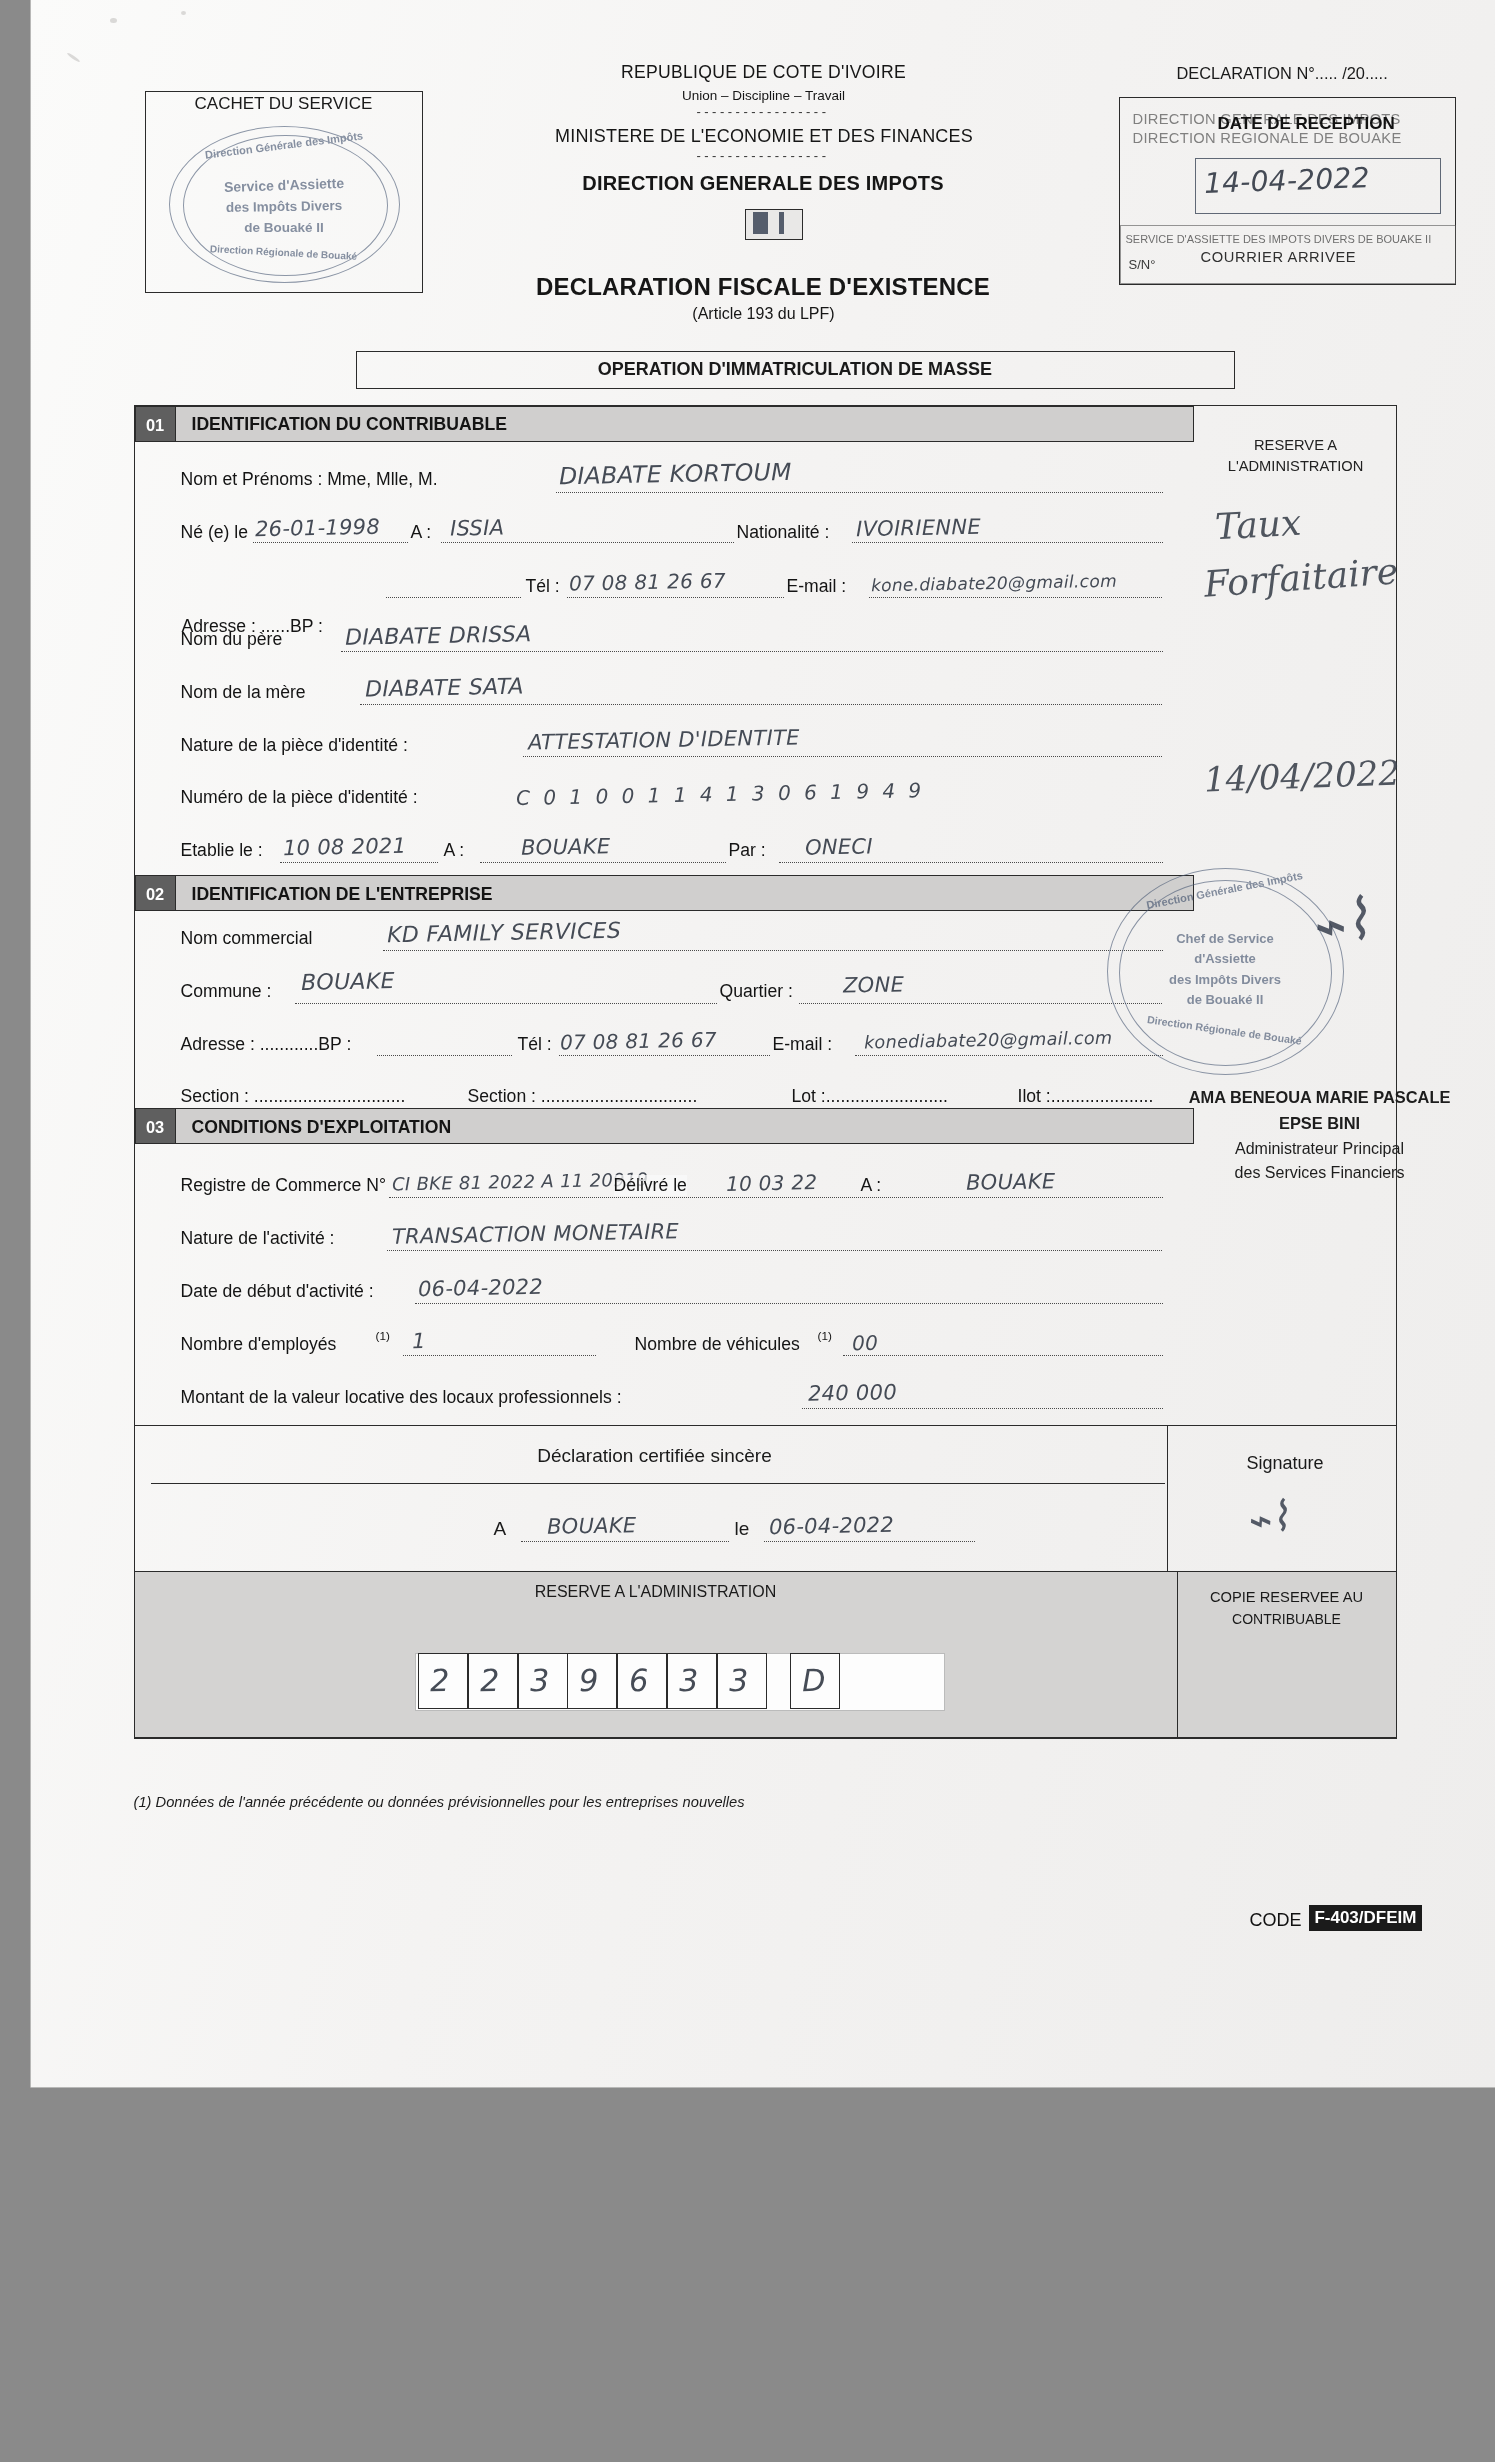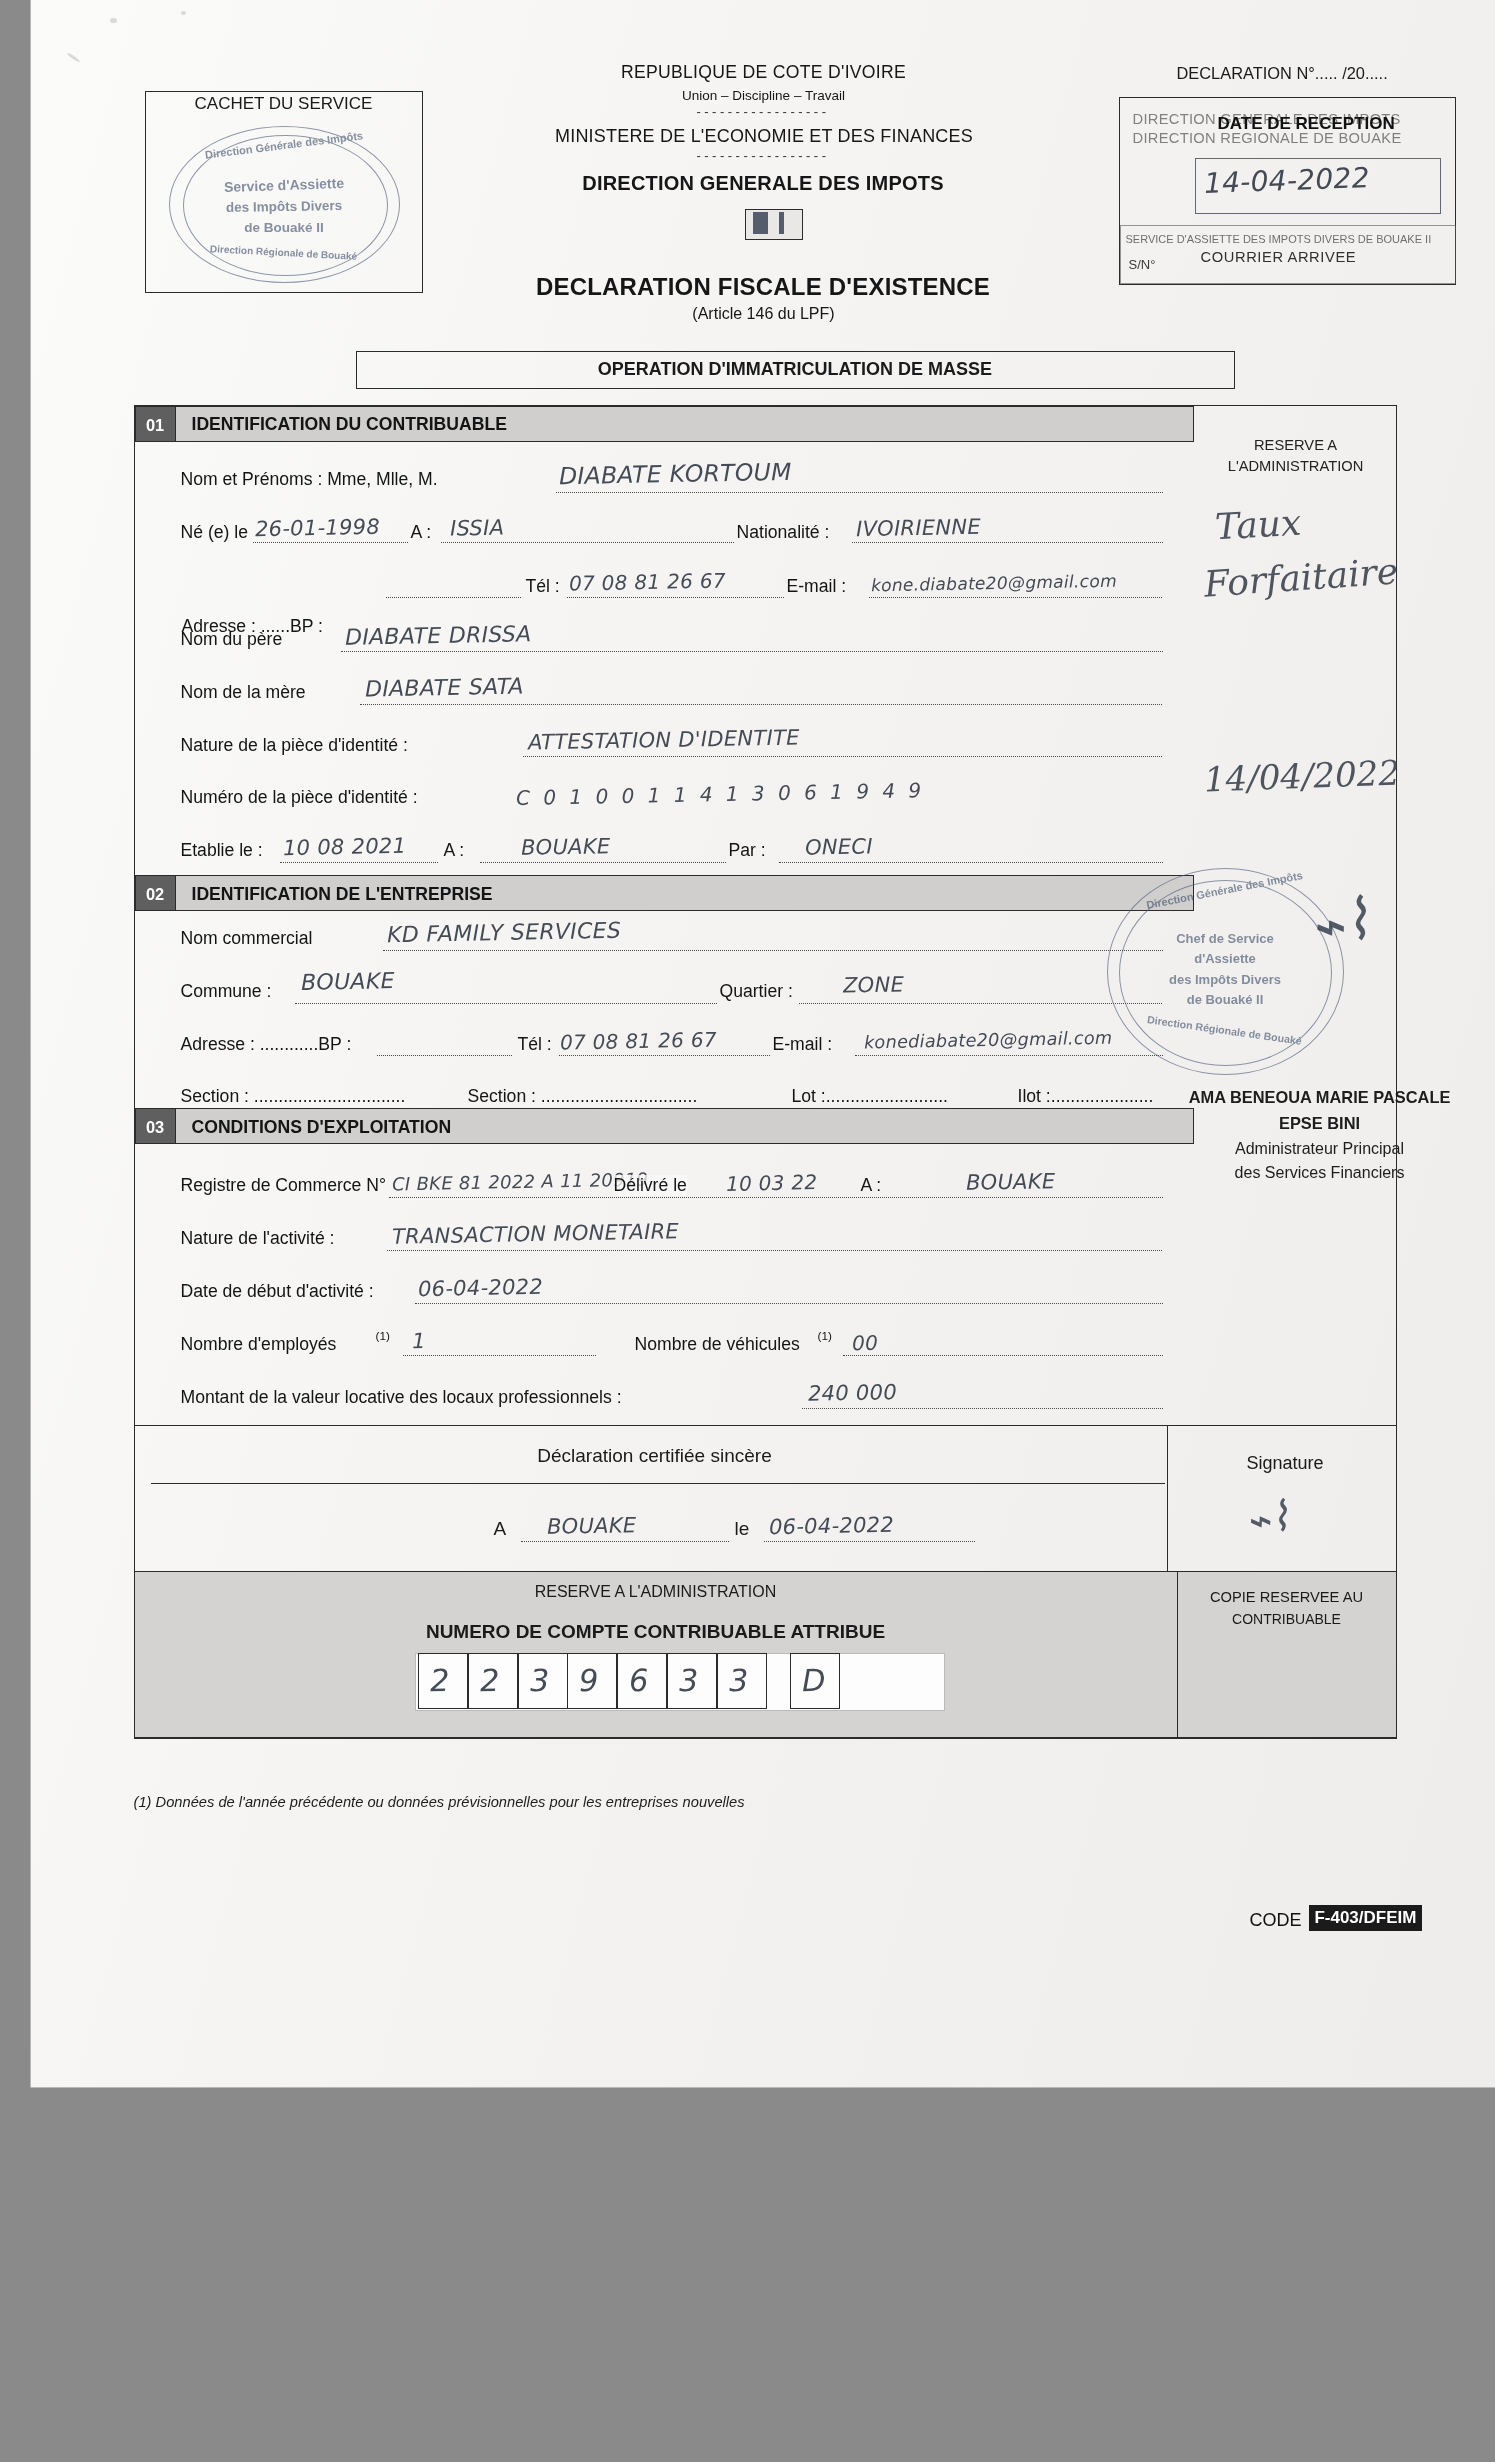--- a/index.html
+++ b/index.html
@@ -152,21 +152,21 @@
   <div class="hdr-line t center" style="left:446px;top:126px;width:575px;font-size:18px;letter-spacing:0.2px;">MINISTERE DE L'ECONOMIE ET DES FINANCES</div>
   <div class="t center" style="left:504px;top:148px;width:457px;font-size:13px;letter-spacing:3.5px;color:#333;">-----------------</div>
 
   <div class="hdr-line t center" style="left:463px;top:172px;width:539px;font-size:20px;font-weight:bold;letter-spacing:0.2px;">DIRECTION GENERALE DES IMPOTS</div>
 
   <div style="position:absolute;left:714px;top:209px;width:56px;height:29px;border:1.2px solid #2b2b2b;background:#e9e8e7;"></div>
   <div style="position:absolute;left:722px;top:212px;width:15.2px;height:22px;background:#2f3a4d;opacity:.8;"></div>
   <div style="position:absolute;left:748px;top:212px;width:5.9px;height:22px;background:#2f3a4d;opacity:.8;"></div>
 
   <div class="hdr-line t center" style="left:410px;top:273px;width:645px;font-size:24px;font-weight:bold;letter-spacing:0.2px;">DECLARATION FISCALE D'EXISTENCE</div>
-  <div class="hdr-line t center" style="left:469px;top:305px;width:528px;font-size:16px;">(Article 146 du LPF)</div>
+  <div class="hdr-line t center" style="left:469px;top:305px;width:528px;font-size:16px;">(Article 193 du LPF)</div>
 
   <div id="cachet-box" class="box"></div>
   <div id="cachet-label" class="t" style="font-size:17px;">CACHET DU SERVICE</div>
   <div class="stamp" style="left:138px;top:126px;width:229px;height:155px;border-radius:50%;">
     <div style="position:absolute;left:16.4px;top:11.7px;width:196px;text-align:center;font-size:11px;transform:rotate(-7deg);">Direction Générale des Impôts</div>
     <div style="position:absolute;left:23.5px;top:50px;width:182px;text-align:center;font-size:14px;transform:rotate(-2deg);">Service d'Assiette</div>
     <div style="position:absolute;left:23.5px;top:72px;width:182px;text-align:center;font-size:13.5px;transform:rotate(-1deg);">des Impôts Divers</div>
     <div style="position:absolute;left:23.5px;top:93px;width:182px;text-align:center;font-size:13.5px;">de Bouaké II</div>
     <div style="position:absolute;left:14.7px;top:120px;width:199px;text-align:center;font-size:10px;transform:rotate(3deg);">Direction Régionale de Bouaké</div>
     <div style="position:absolute;left:13px;top:8.2px;width:203px;height:139px;border:1.2px solid #4b5b76;border-radius:50%;"></div>
@@ -354,21 +354,20 @@
   <div class="dotline" style="left:733px;top:1541px;width:211px;"></div>
   <div class="t hand" style="left:738px;top:1514px;font-size:21px;">06-04-2022</div>
 
   <div class="t center" style="left:1149px;top:1453px;width:211px;font-size:18px;">Signature</div>
   <div class="sig-scribble" style="left:1214px;top:1495px;font-size:41px;transform:rotate(-10deg);">⌁⌇</div>
 
   <div class="box" style="left:103px;top:1571px;width:1044px;height:167px;background:#d4d3d2;"></div>
   <div class="box" style="left:1146px;top:1571px;width:220px;height:167px;background:#d4d3d2;"></div>
 
   <div class="t center" style="left:103px;top:1583px;width:1044px;font-size:16px;">RESERVE A L'ADMINISTRATION</div>
-  <div class="t center" style="left:103px;top:1621px;width:1044px;font-size:19px;font-weight:bold;">NUMERO DE COMPTE CONTRIBUABLE ATTRIBUE</div>
 
   <div style="position:absolute;left:384px;top:1653px;width:528px;height:56px;background:#fdfdfd;border:0.6px solid #bbb;"></div>
 
   <div class="acct-cell" style="left:387px;top:1653px;width:50px;height:56px;">
     <div class="t hand" style="left:11.7px;top:8.8px;font-size:30.5px;">2</div>
   </div>
   <div class="acct-cell" style="left:437px;top:1653px;width:50px;height:56px;">
     <div class="t hand" style="left:11.7px;top:8.8px;font-size:30.5px;">2</div>
   </div>
   <div class="acct-cell" style="left:487px;top:1653px;width:50px;height:56px;">

